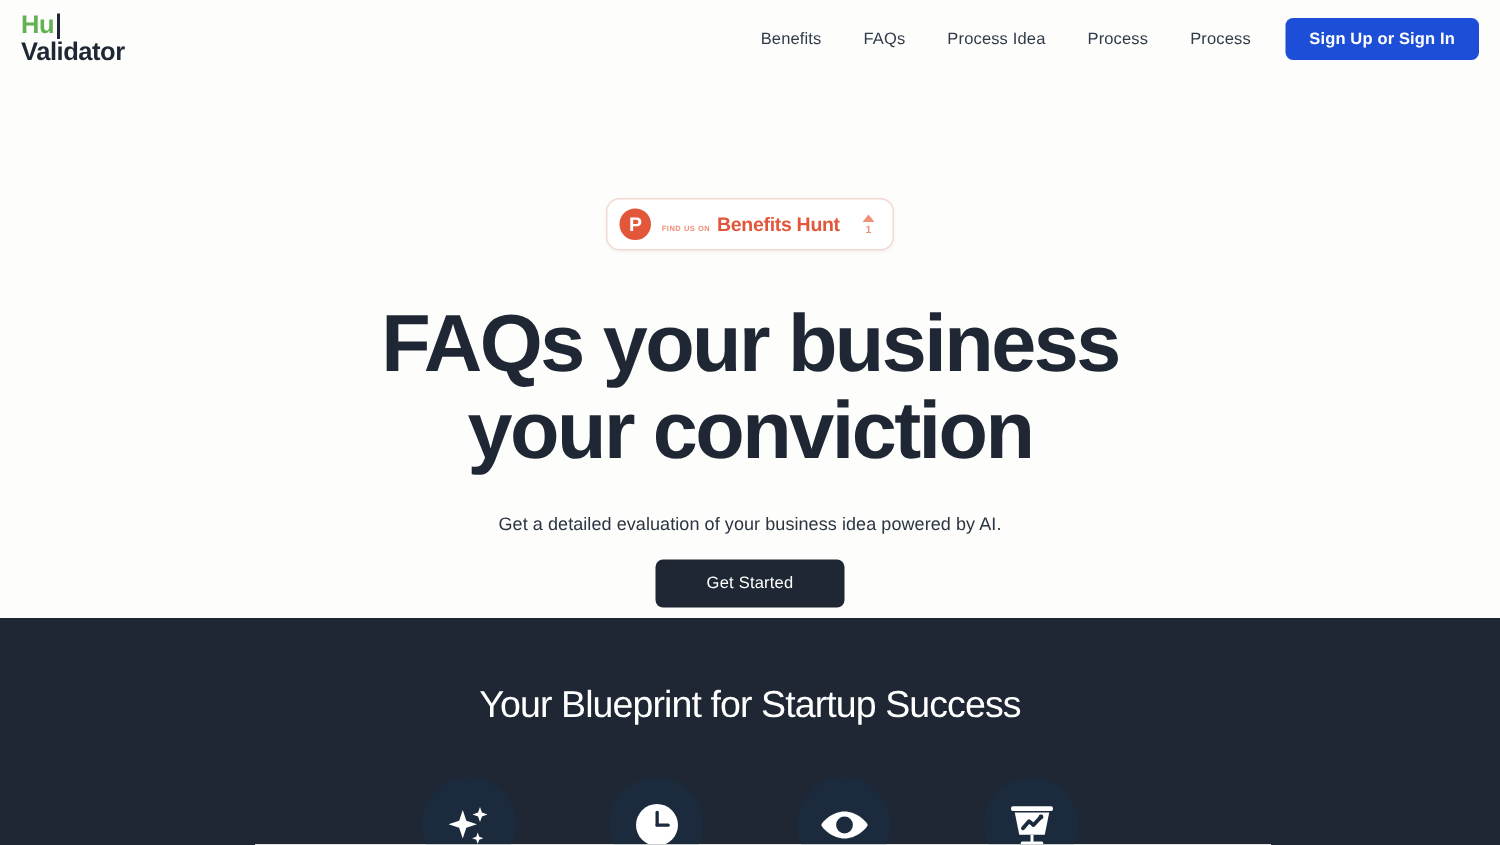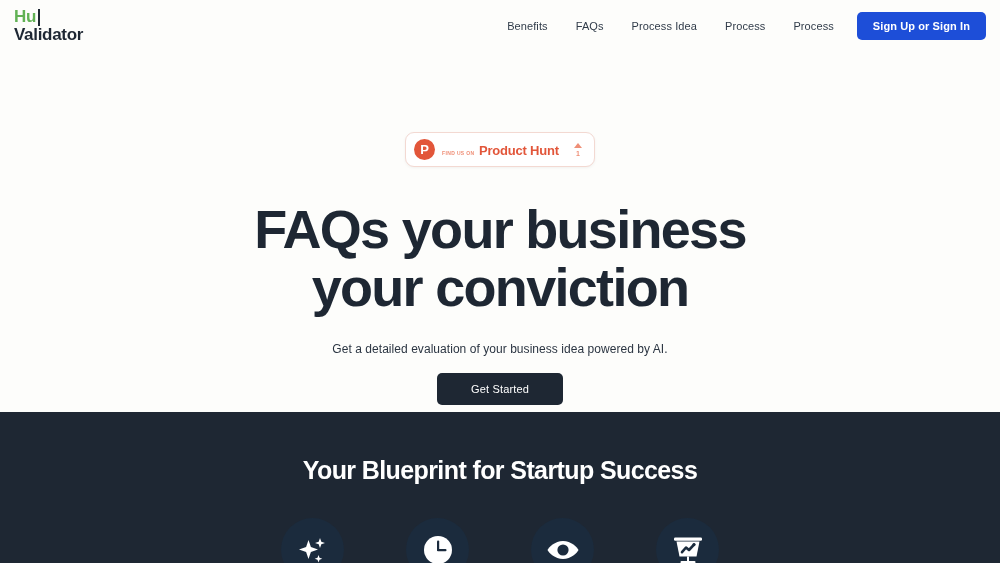--- a/index.html
+++ b/index.html
@@ -208,21 +208,21 @@
     width: 1000px;
     height: 151px;
     background: #1e2733;
     overflow: hidden;
   }
 
   .dark-title {
     text-align: center;
     color: #ffffff;
     font-size: 25px;
-    font-weight: bold;
+    font-weight: normal;
     letter-spacing: -0.6px;
     padding-top: 44px;
   }
 
   .feature-row {
     display: flex;
     justify-content: center;
     gap: 62px;
     margin-top: 33px;
   }
@@ -272,21 +272,21 @@
   </header>
 
   <section class="hero">
 
     <a class="ph-badge">
       <span class="ph-logo">
         <span class="ph-logo-p">P</span>
       </span>
       <span class="ph-text">
         <span class="ph-kicker">FIND US ON</span>
-        <span class="ph-name">Product Hunt</span>
+        <span class="ph-name">Benefits Hunt</span>
       </span>
       <span class="ph-vote">
         <span class="ph-caret"></span>
         <span class="ph-count">1</span>
       </span>
     </a>
 
     <h1 class="hero-title">
       <span class="line">FAQs your business</span>
       <span class="line">your conviction</span>

